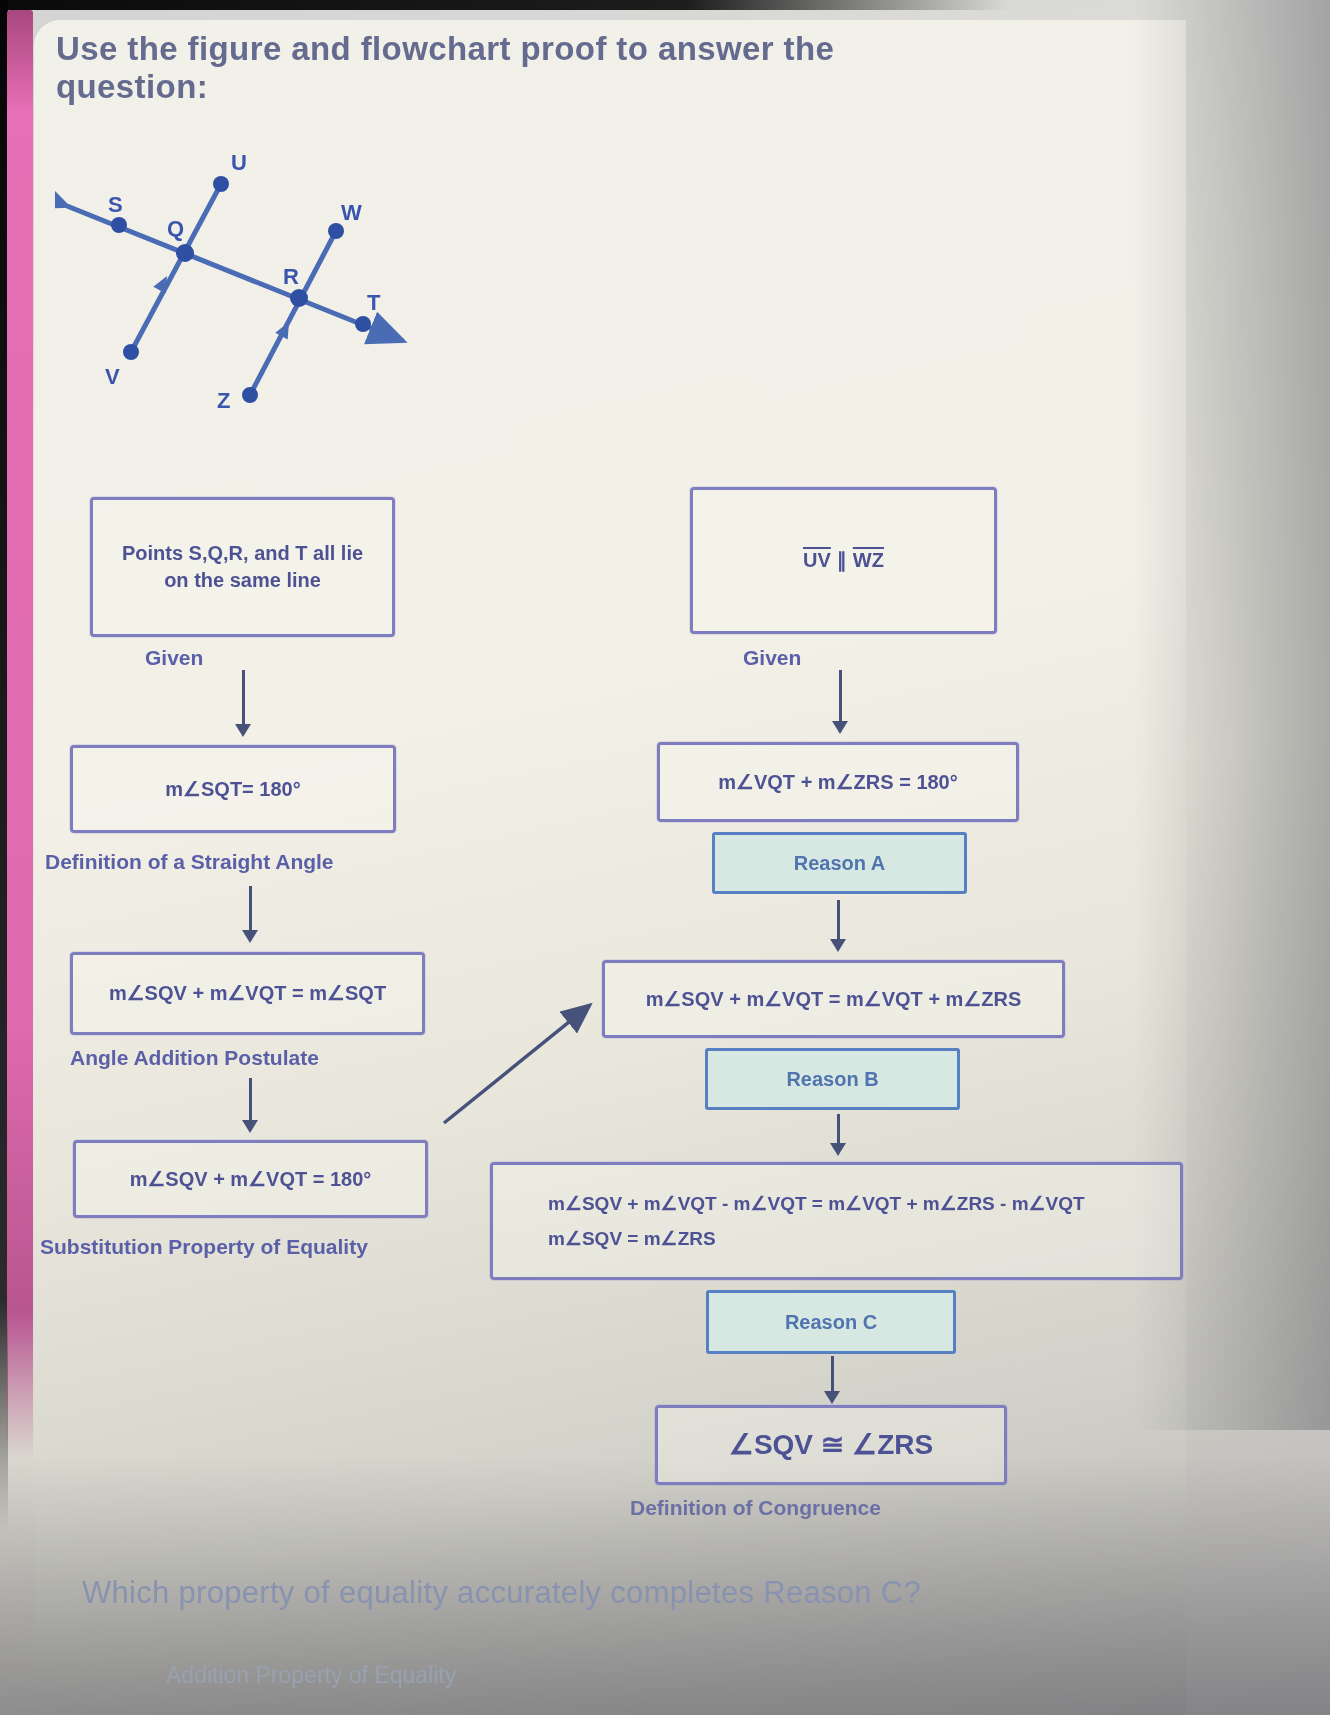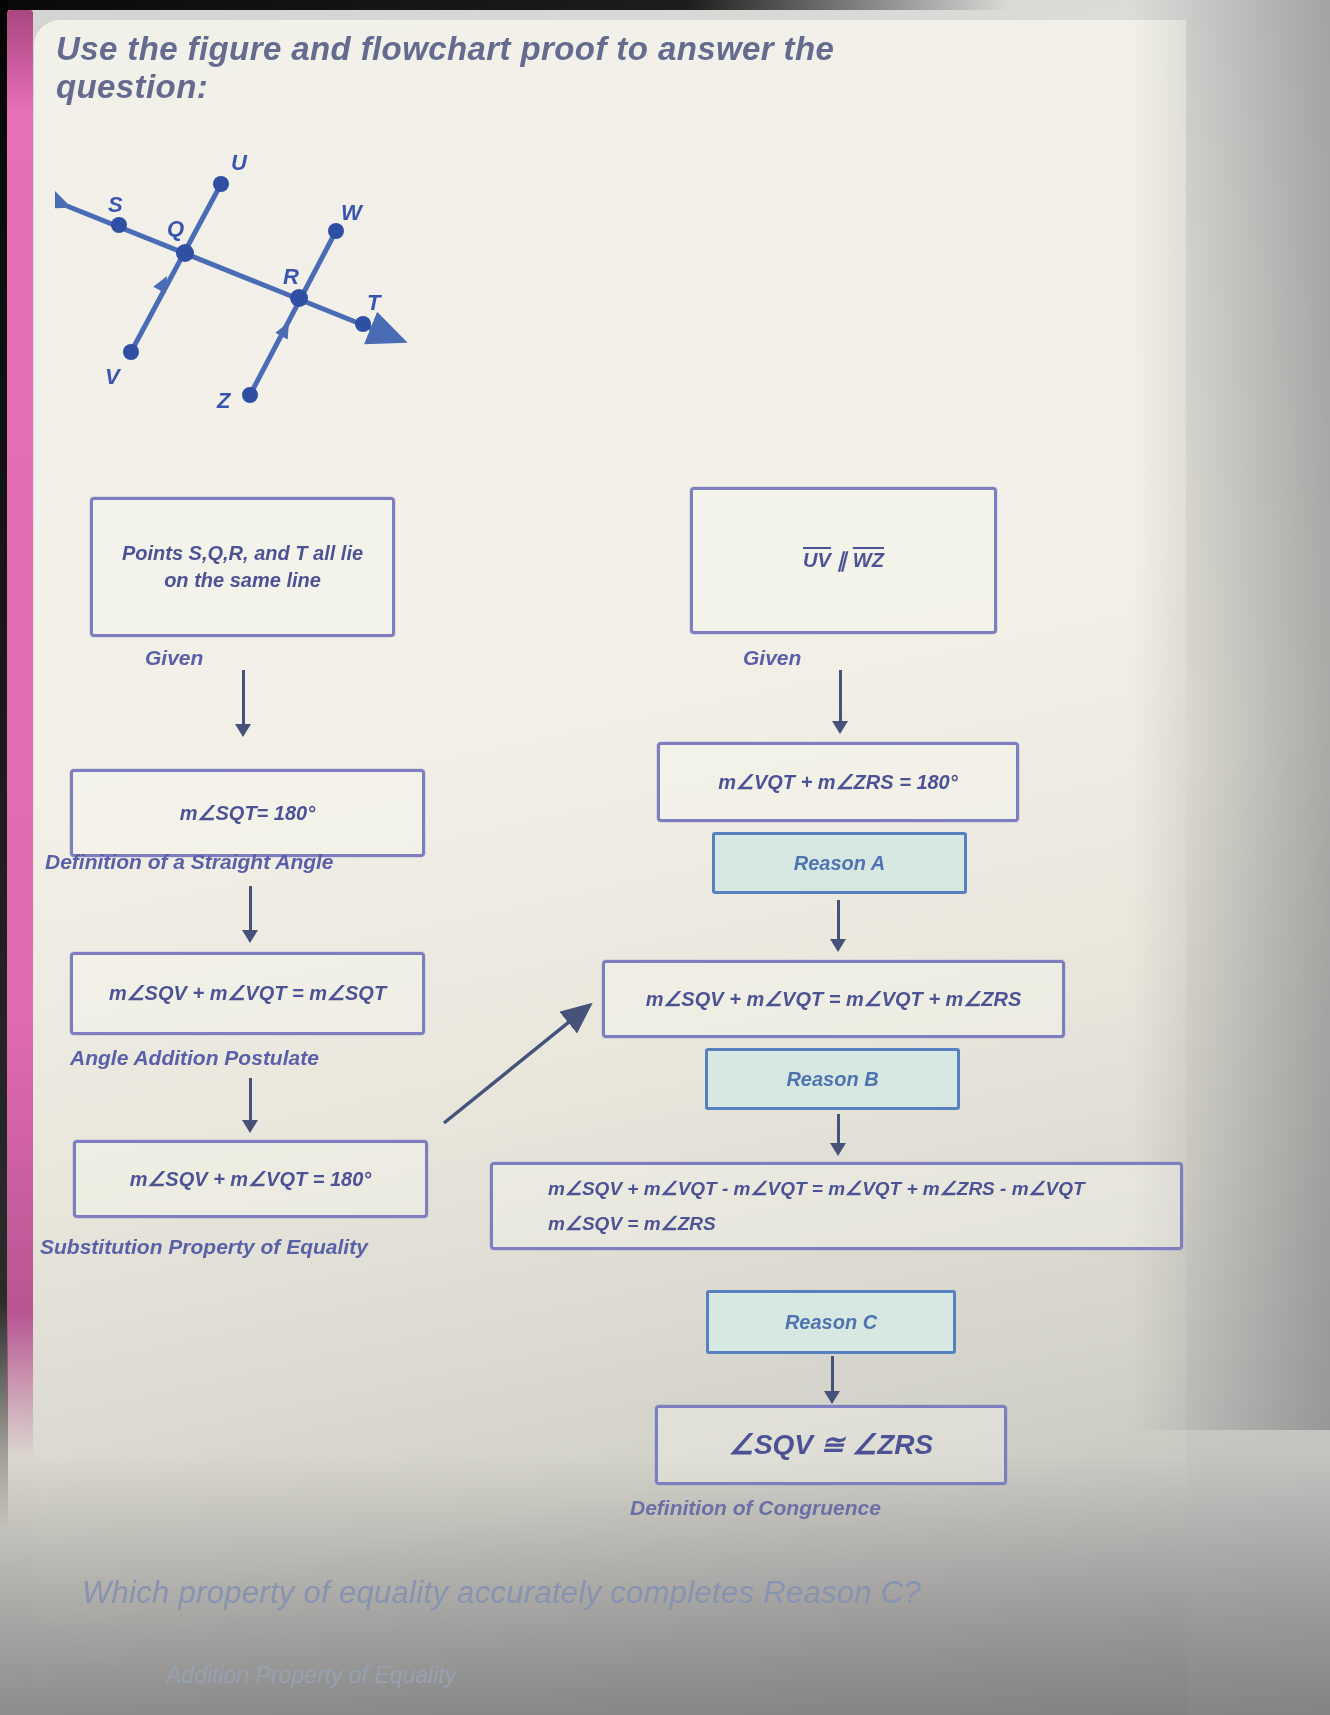--- a/index.html
+++ b/index.html
@@ -1,21 +1,20 @@
 <!DOCTYPE html>
 <html><head>
 <meta charset="utf-8">
 <style>
   html,body{margin:0;padding:0;background:#8f8f92;}
   *{box-sizing:border-box;}
   #screen{
     position:relative;width:1330px;height:1715px;overflow:hidden;
     font-family:"Liberation Sans",sans-serif;
     background:linear-gradient(165deg,#d3d3d3 0%,#e2e1da 28%,#ebe9de 52%,#d8d6cd 72%,#b3b2b2 100%);
-    font-style:italic;
   }
   .page{
     position:absolute;left:34px;top:20px;width:1152px;height:1695px;
     border-top-left-radius:26px;
     background:linear-gradient(168deg,#f1f0e9 0%,#f2f0e7 40%,#e9e7dc 60%,#d2d1c9 82%,#b0afae 100%);
     z-index:0;
   }
   .shade-right{position:absolute;right:0;top:0;width:215px;height:1430px;z-index:1;pointer-events:none;
     background:linear-gradient(to left,rgba(105,107,112,.50),rgba(105,107,112,0) 92%);}
   .shade-bottom{position:absolute;left:0;bottom:0;width:100%;height:270px;z-index:1;pointer-events:none;
@@ -118,21 +117,21 @@
     <div class="stmt-box" style="left:90px;top:497px;width:305px;height:140px;">
       <span>Points S,Q,R, and T all lie</span>
       <span>on the same line</span>
     </div>
     <div class="cap" style="left:145px;top:646px;width:200px;">Given</div>
     <div class="arrow-v" style="left:235px;top:670px;">
       <div class="shaft" style="height:55px;"></div>
         <div class="head"></div>
     </div>
 
-    <div class="stmt-box" style="left:70px;top:769px;width:355px;height:88px;">
+    <div class="stmt-box" style="left:70px;top:745px;width:326px;height:88px;">
       <span>m∠SQT= 180°</span>
     </div>
     <div class="cap" style="left:45px;top:850px;width:405px;">Definition of a Straight Angle</div>
     <div class="arrow-v" style="left:242px;top:886px;">
       <div class="shaft" style="height:45px;"></div>
         <div class="head"></div>
     </div>
 
     <div class="stmt-box" style="left:70px;top:952px;width:355px;height:83px;">
       <span>m∠SQV + m∠VQT = m∠SQT</span>
@@ -183,21 +182,21 @@
       <span>m∠SQV + m∠VQT = m∠VQT + m∠ZRS</span>
     </div>
     <div class="reason-box" style="left:705px;top:1048px;width:255px;height:62px;">
       <span>Reason B</span>
     </div>
     <div class="arrow-v" style="left:830px;top:1114px;">
       <div class="shaft" style="height:30px;"></div>
         <div class="head"></div>
     </div>
 
-    <div class="stmt-box big" style="left:490px;top:1162px;width:693px;height:88px;">
+    <div class="stmt-box big" style="left:490px;top:1162px;width:693px;height:118px;">
       <span>m∠SQV + m∠VQT - m∠VQT = m∠VQT + m∠ZRS - m∠VQT</span>
       <span>m∠SQV = m∠ZRS</span>
     </div>
     <div class="reason-box" style="left:706px;top:1290px;width:250px;height:64px;">
       <span>Reason C</span>
     </div>
     <div class="arrow-v" style="left:824px;top:1356px;">
       <div class="shaft" style="height:36px;"></div>
         <div class="head"></div>
     </div>

